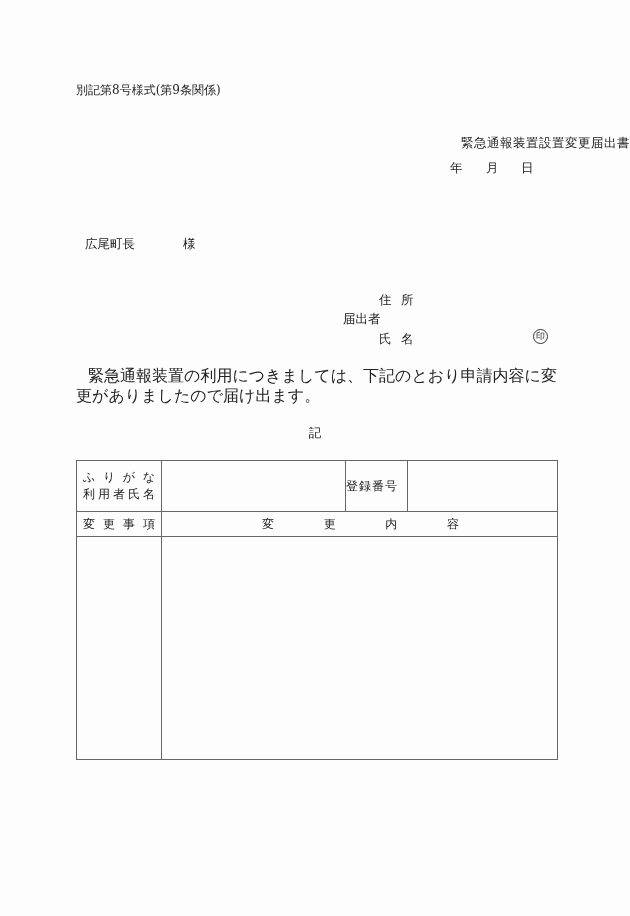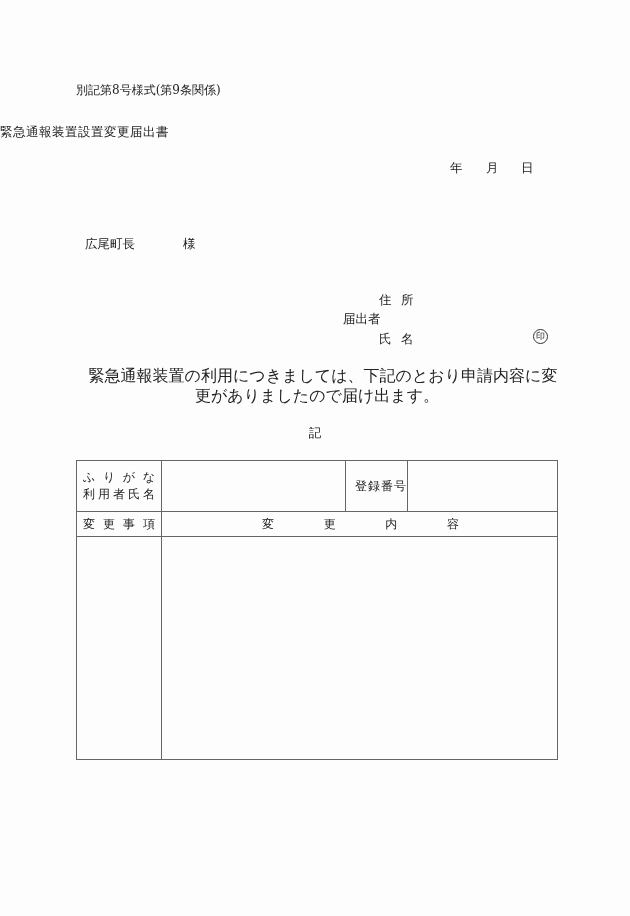--- a/index.html
+++ b/index.html
@@ -1,39 +1,39 @@
 <!DOCTYPE html>
 <html><head>
   <meta charset="utf-8">
   <style>
     html, body { margin: 0; padding: 0; }
     body {
       width: 630px; height: 916px; background: #fdfdfd; position: relative; overflow: hidden;
       font-family: "DejaVu Serif", "Liberation Serif", serif; color: #222; font-size: 12.5px;
     }
-    .abs { position: absolute; white-space: nowrap; text-align: center; }
+    .abs { position: absolute; white-space: nowrap; }
     .ref { left: 76px; top: 82px; font-size: 12px; }
-    .title { left: 0; width: 630px; top: 124px; text-align: left; font-size: 12.5px; letter-spacing: 0.5px; }
+    .title { left: 0; width: 630px; top: 135px; text-align: right; font-size: 12.5px; letter-spacing: 0.5px; }
     .date { top: 160px; font-size: 12.5px; }
     .addressee { left: 85px; top: 236px; }
     .addressee-sama { left: 183px; top: 236px; }
     .lbl { font-size: 12.5px; }
     .seal {
       left: 533px; top: 329px; width: 13px; height: 13px; border: 1px solid #333; border-radius: 50%;
       font-size: 9px; line-height: 13px; text-align: center;
     }
     .body-text { left: 76px; top: 366px; width: 482px; line-height: 20px; white-space: normal; text-indent: 12px; font-size: 16px; }
     .ki { left: 0; width: 630px; top: 425px; text-align: center; }
     table.form {
       position: absolute; left: 76px; top: 460px; width: 482px; border-collapse: collapse;
     }
     table.form td { border: 1.5px solid #666; padding: 0; font-size: 12px; vertical-align: middle; }
     .c1 { width: 84px; }
     .c2 { width: 183px; }
-    .c3 { width: 61px; text-align: right; letter-spacing: 1px; font-family: Liberation Serif, serif; }
+    .c3 { width: 61px; text-align: left; letter-spacing: 1px; font-family: Liberation Serif, serif; }
     .c4 { width: auto; }
     .r1 td { height: 50px; }
     .r2 td { height: 24px; }
     .r3 td { height: 222px; }
     .spread { display: flex; justify-content: space-between; padding: 0 6px; line-height: 17px; }
     .spread-wide { display: flex; justify-content: space-between; padding: 0 98px 0 100px; }
   </style>
 </head>
 <body>
 

